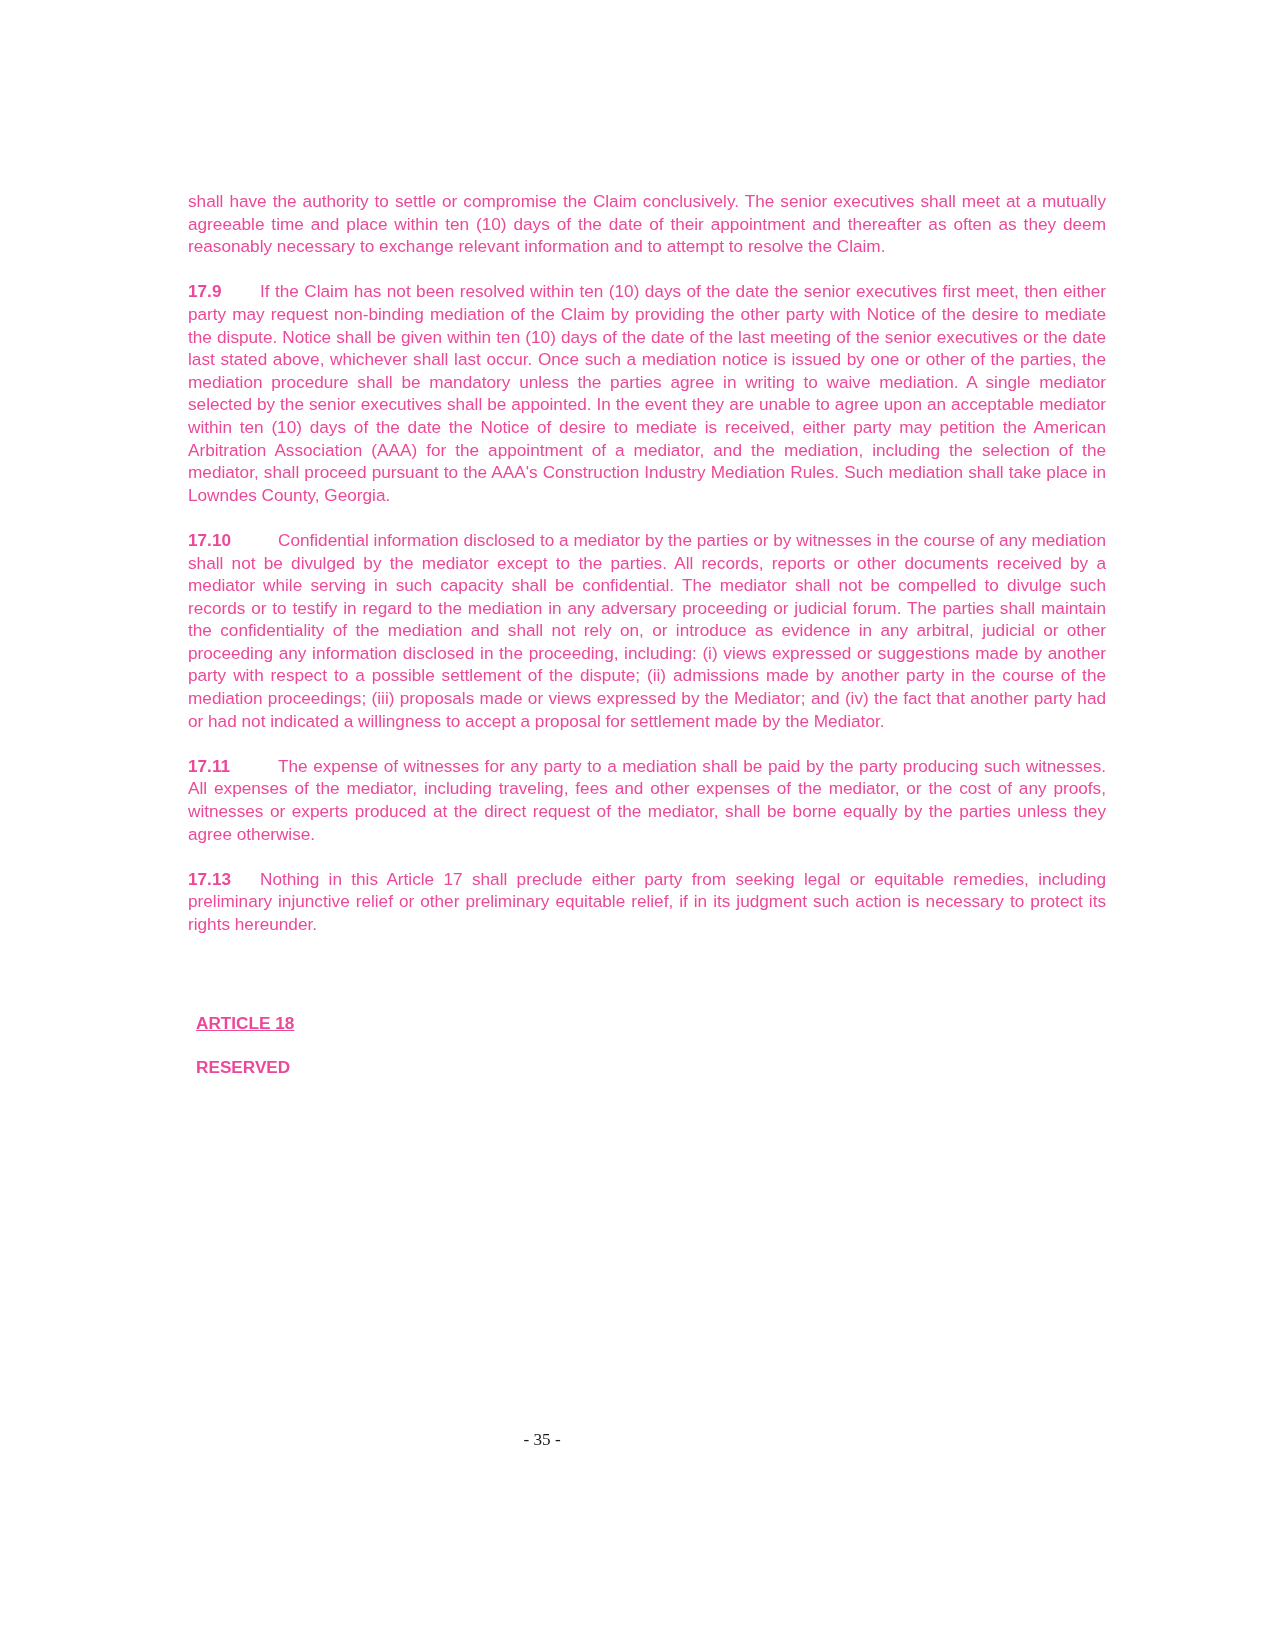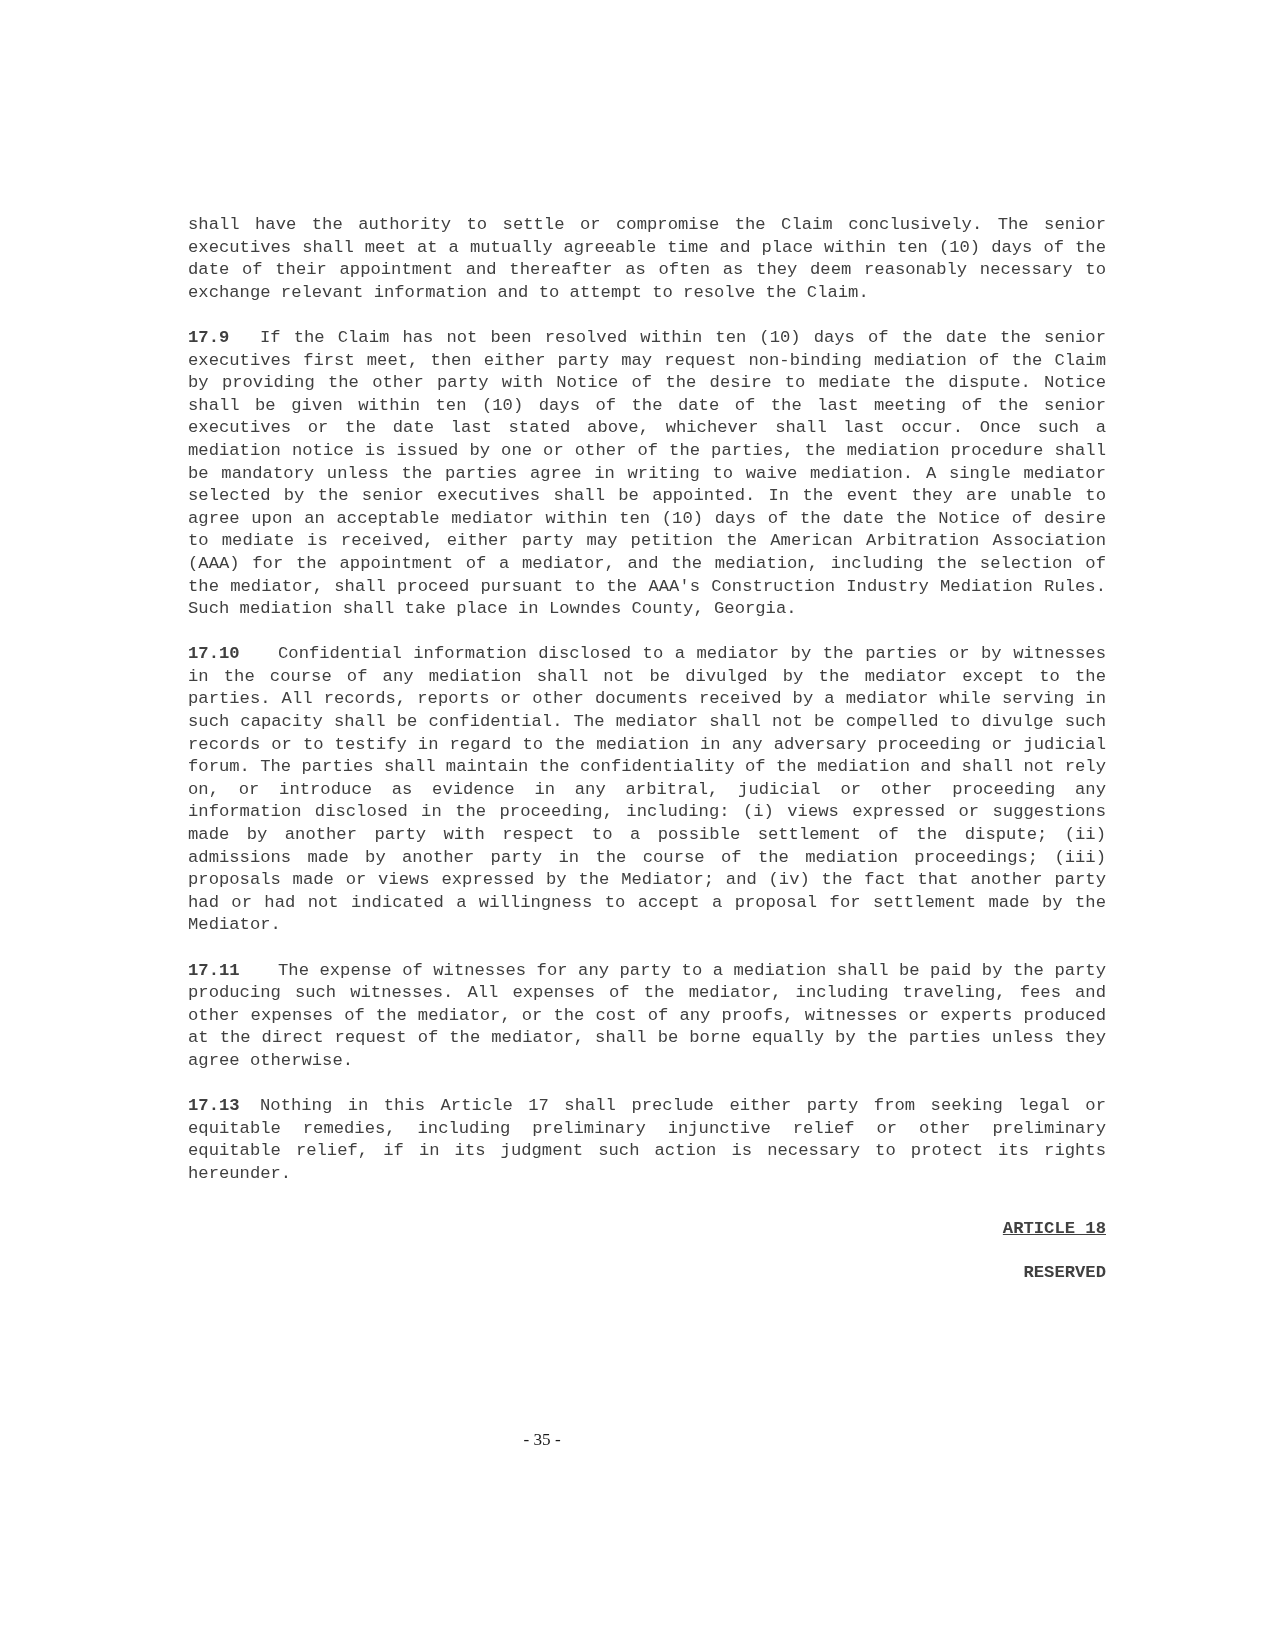--- a/index.html
+++ b/index.html
@@ -1,26 +1,26 @@
 <!DOCTYPE html>
 <html><head>
 <meta charset="utf-8">
 <style>
   html, body { margin: 0; padding: 0; background: #ffffff; }
   body { width: 1275px; height: 1650px; position: relative; overflow: hidden; }
   .page {
-    position: absolute; left: 188px; top: 214px; width: 918px;
-    font-family: Liberation Mono, monospace; font-size: 17.2px; line-height: 22.6px;
-    color: #404040; text-align: justify;
+    position: absolute; left: 188px; top: 190px; width: 918px;
+    font-family: Liberation Sans, sans-serif; font-size: 17.2px; line-height: 22.6px;
+    color: #ec4899; text-align: justify;
   }
   .para { margin: 0 0 22.6px 0; }
   .num { font-weight: bold; display: inline-block; min-width: 90px; }
   .num.short { min-width: 72px; }
   .heading {
-    text-align: right; font-weight: bold; margin: 0;
+    text-align: left; font-weight: bold; margin: 8px;
   }
   .heading.underline span { text-decoration: underline; }
   .footer {
     position: absolute; top: 1430px; left: 0; width: 1084px; text-align: center;
     font-family: "Liberation Serif", serif; font-size: 17.2px; color: #1a1a1a;
   }
 </style>
 </head>
 <body>
 
@@ -33,21 +33,21 @@
 
   <p class="para">
     <span class="num">17.10</span><span>Confidential information disclosed to a mediator by the parties or by witnesses in the course of any mediation shall not be divulged by the mediator except to the parties.  All records, reports or other documents received by a mediator while serving in such capacity shall be confidential.  The mediator shall not be compelled to divulge such records or to testify in regard to the mediation in any adversary proceeding or judicial forum.  The parties shall maintain the confidentiality of the mediation and shall not rely on, or introduce as evidence in any arbitral, judicial or other proceeding any information disclosed in the proceeding, including: (i) views expressed or suggestions made by another party with respect to a possible settlement of the dispute; (ii) admissions made by another party in the course of the mediation proceedings; (iii) proposals made or views expressed by the Mediator; and (iv) the fact that another party had or had not indicated a willingness to accept a proposal for settlement made by the Mediator.</span>
   </p>
 
   <p class="para">
     <span class="num">17.11</span><span>The expense of witnesses for any party to a mediation shall be paid by the party producing such witnesses.  All expenses of the mediator, including traveling, fees and other expenses of the mediator, or the cost of any proofs, witnesses or experts produced at the direct request of the mediator, shall be borne equally by the parties unless they agree otherwise.</span>
   </p>
 
 
-  <p class="para" style="margin-bottom:32px;">
+  <p class="para" style="margin-bottom:76px;">
     <span class="num short">17.13</span><span>Nothing in this Article 17 shall preclude either party from seeking legal or equitable remedies, including preliminary injunctive relief or other preliminary equitable relief, if in its judgment such action is necessary to protect its rights hereunder.</span>
   </p>
 
   <p class="heading underline" style="margin-bottom:22px;"><span>ARTICLE 18</span></p>
   <p class="heading" style="margin-bottom:42px;">RESERVED</p>
 
 
 </div>
 
 <div class="footer">- 35 -</div>

